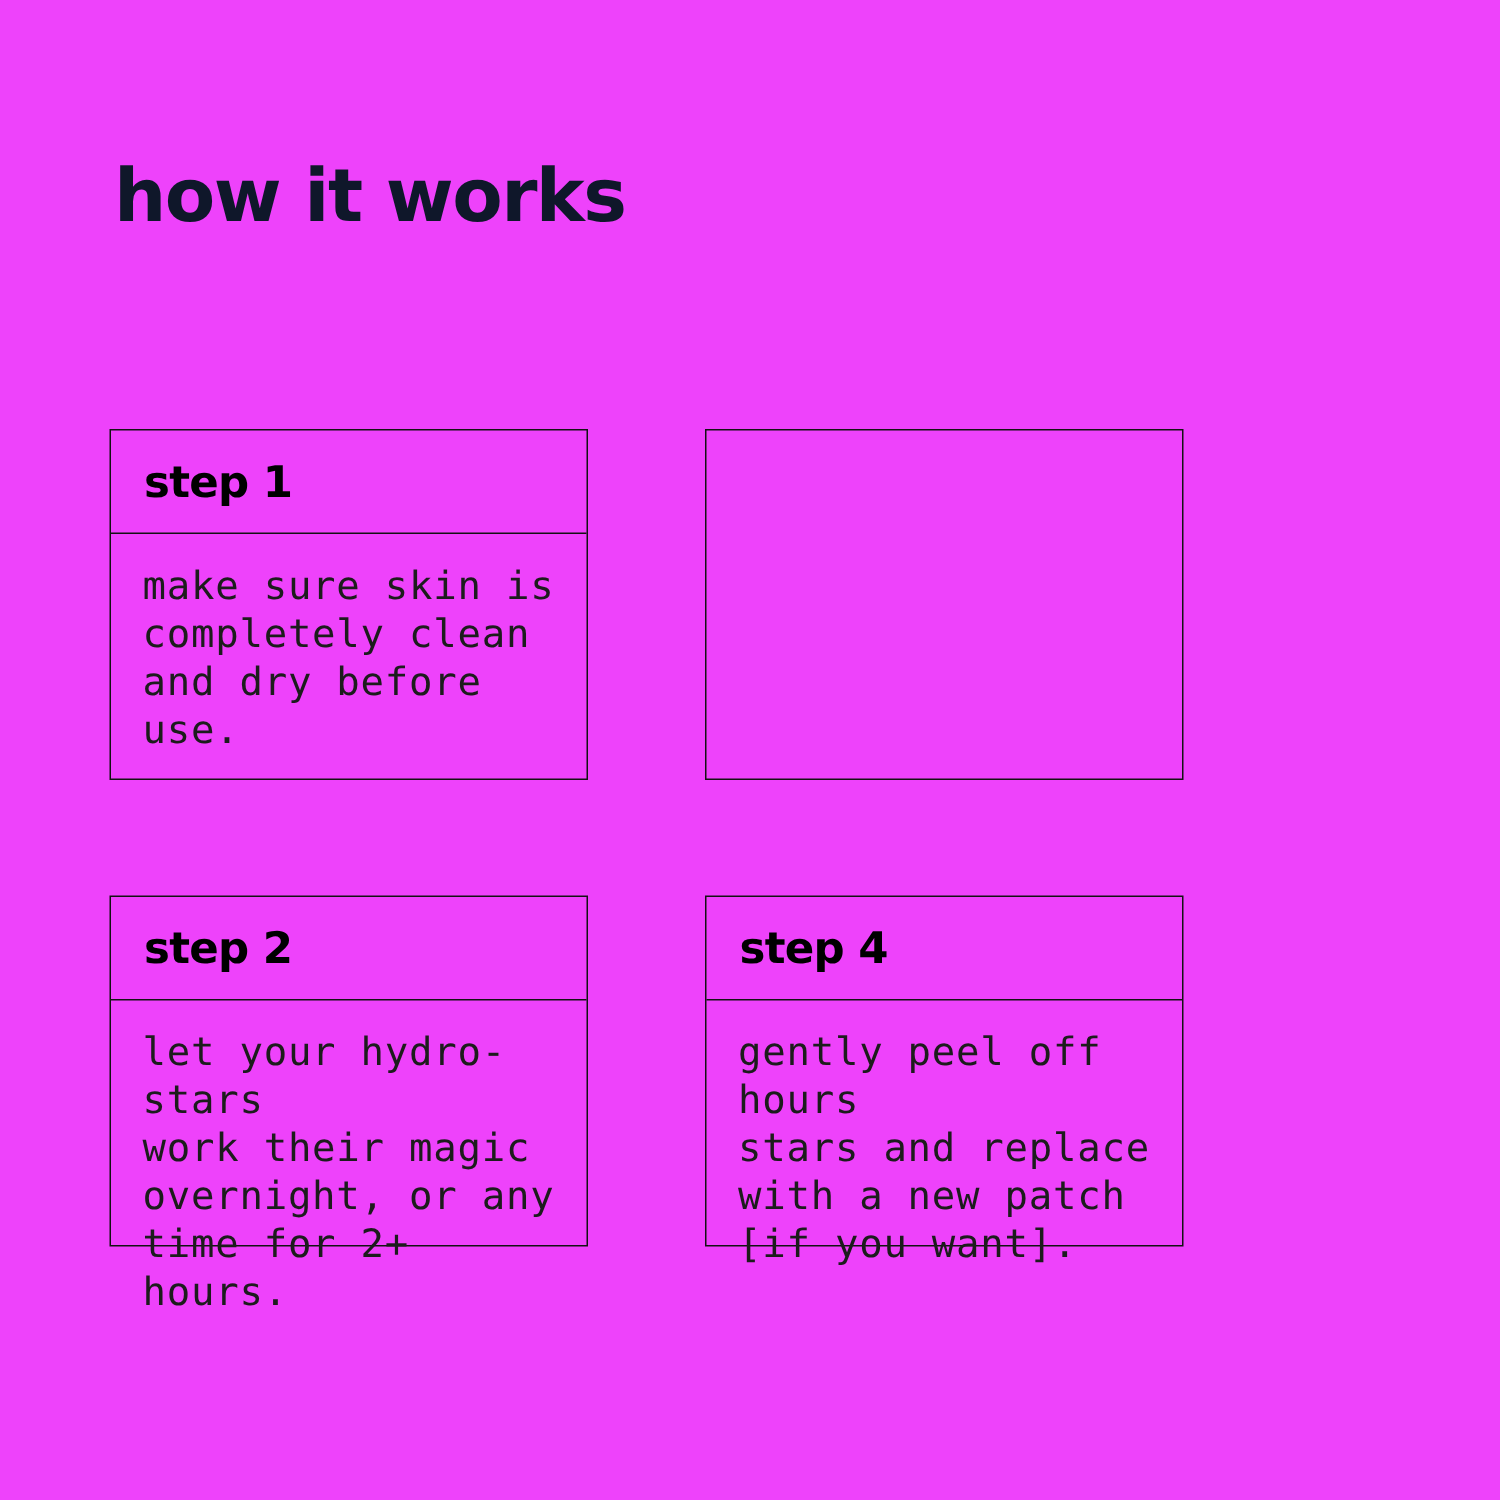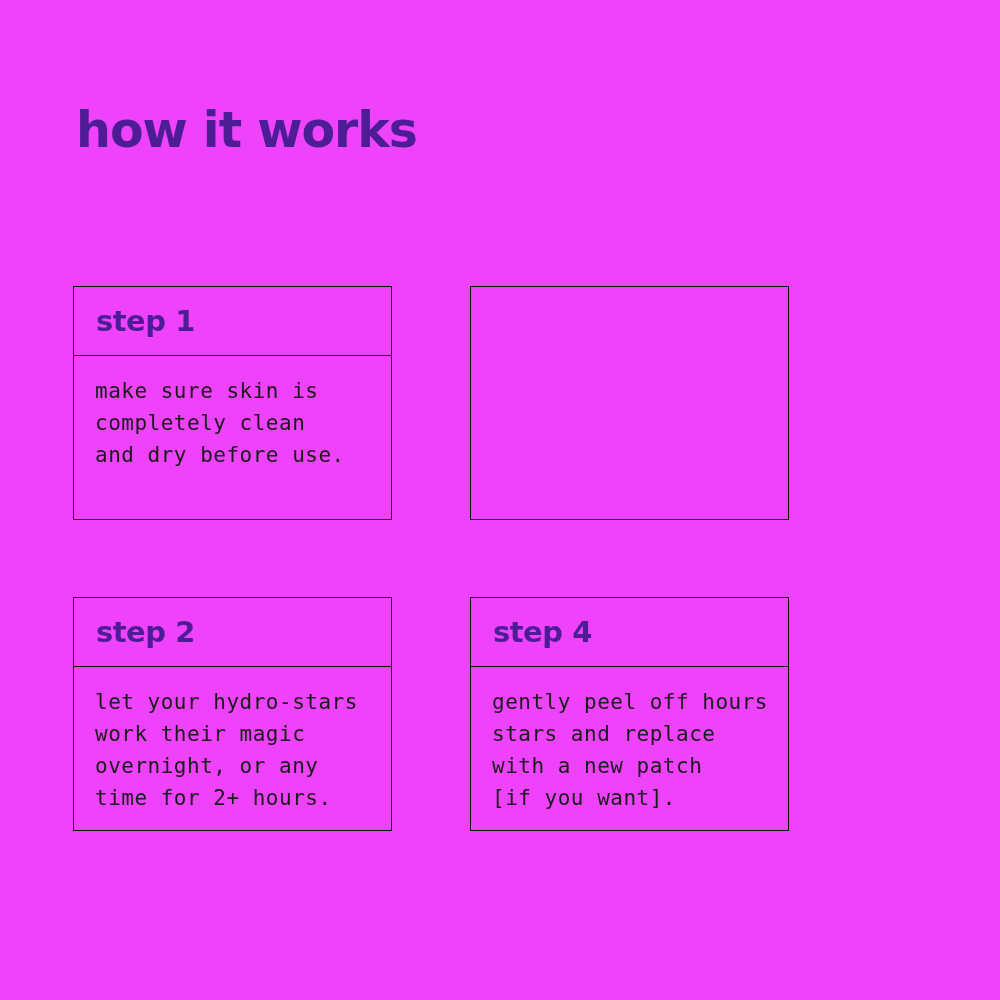--- a/index.html
+++ b/index.html
@@ -16,21 +16,21 @@
     height: 1000px;
     background: #ee42fb;
   }
   .section-title {
     position: absolute;
     left: 76px;
     top: 102px;
     font-size: 49px;
     font-weight: 800;
     letter-spacing: -1px;
-    color: #4c1d95;
+    color: #0f172a;
     font-family: "DejaVu Sans", "Liberation Sans", sans-serif;
   }
   .card {
     position: absolute;
     width: 319px;
     height: 234px;
     border: 1.5px solid #121212;
     background: transparent;
   }
   .card-1 { left: 73px;  top: 286px; }
@@ -39,27 +39,27 @@
   .card-4 { left: 470px; top: 597px; }
   .card-header {
     height: 69px;
     border-bottom: 1.5px solid #121212;
     display: flex;
     align-items: center;
     padding-left: 22px;
     font-size: 29px;
     font-weight: 800;
     letter-spacing: -0.5px;
-    color: #4c1d95;
+    color: #000000;
     font-family: "DejaVu Sans", "Liberation Sans", sans-serif;
   }
   .card-body {
     padding: 19px 14px 0 21px;
     font-family: "DejaVu Sans Mono", "Liberation Mono", monospace;
-    font-size: 21px;
+    font-size: 26px;
     line-height: 32px;
     letter-spacing: 0.5px;
     color: #1c1c1c;
     white-space: pre-line;
   }
 </style>
 </head>
 <body>
 
 <div class="page">

